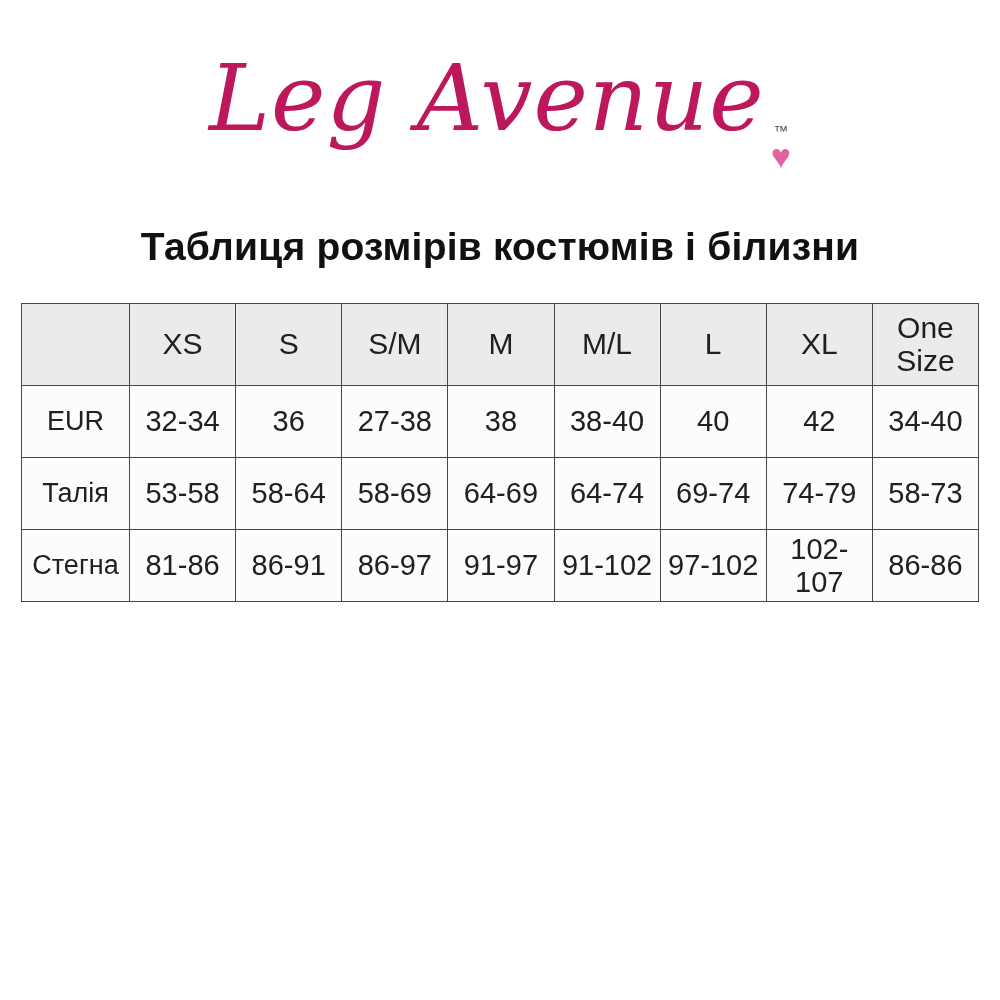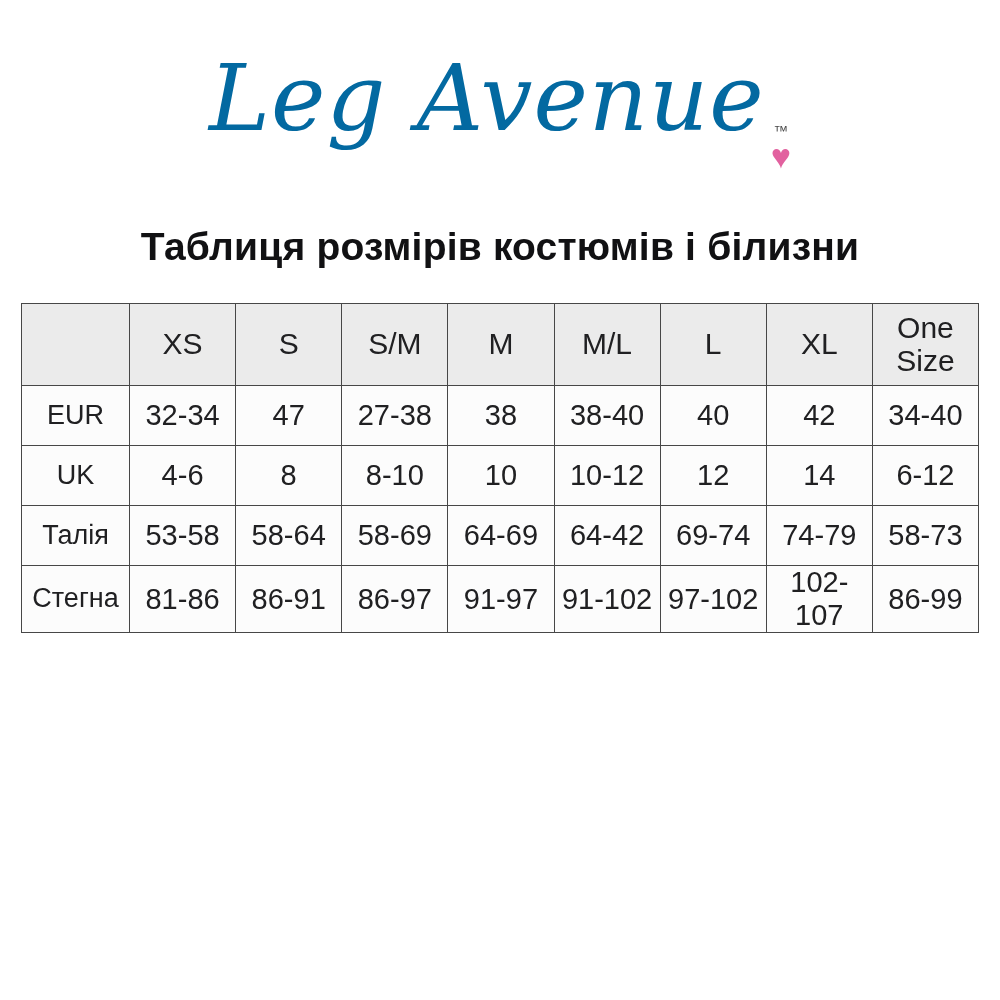--- a/index.html
+++ b/index.html
@@ -6,21 +6,21 @@
   body{
     width:1000px;height:1000px;background:#ffffff;
     font-family:"Liberation Sans",sans-serif;color:#1c1c1e;
     overflow:hidden;
   }
   .logo-wrap{
     padding-top:48px;text-align:center;white-space:nowrap;
   }
   .logo-text{
     font-family:"DejaVu Serif",serif;font-style:italic;
-    font-size:92px;line-height:1.1;color:#0369a1;letter-spacing:1px;
+    font-size:92px;line-height:1.1;color:#be185d;letter-spacing:1px;
   }
   .logo-mark{
     display:inline-flex;flex-direction:column;align-items:center;
     vertical-align:baseline;margin-left:6px;position:relative;top:6px;
   }
   .tm{font-size:15px;color:#4a4a4a;line-height:1;font-family:"Liberation Sans",sans-serif;}
   .heart{font-size:34px;line-height:1;margin-top:1px;}
   .page-title{
     margin:58px 0 12px 0;text-align:center;
     font-size:39px;font-weight:bold;letter-spacing:.2px;color:#111113;
@@ -31,21 +31,21 @@
   }
   .size-table th,.size-table td{
     border:1.5px solid #474747;text-align:center;vertical-align:middle;
     font-weight:normal;padding:0 4px;box-sizing:border-box;
     font-size:29px;color:#202022;
   }
   .size-table thead th{
     background:#ebebeb;height:82px;font-size:30px;line-height:1.08;
   }
   .size-table tbody th,.size-table tbody td{
-    background:#fcfcfc;height:60px;
+    background:#fcfcfc;height:72px;
   }
   .size-table tbody th{font-size:27px;line-height:1.15;}
   col.first-col{width:108px;}
 </style>
 </head>
 <body>
 
 <div class="logo-wrap">
   <span class="logo-text">Leg Avenue</span><span class="logo-mark">
       <span class="tm">™</span>
@@ -69,55 +69,44 @@
         <th>M/L</th>
         <th>L</th>
         <th>XL</th>
         <th>One Size</th>
       </tr>
   </thead>
   <tbody id="table-body">
       <tr>
         <th>EUR</th>
         <td>32-34</td>
-        <td>47</td>
+        <td>36</td>
         <td>27-38</td>
         <td>38</td>
         <td>38-40</td>
         <td>40</td>
         <td>42</td>
         <td>34-40</td>
       </tr>
       <tr>
-        <th>UK</th>
-        <td>4-6</td>
-        <td>8</td>
-        <td>8-10</td>
-        <td>10</td>
-        <td>10-12</td>
-        <td>12</td>
-        <td>14</td>
-        <td>6-12</td>
-      </tr>
-      <tr>
         <th>Талія</th>
         <td>53-58</td>
         <td>58-64</td>
         <td>58-69</td>
         <td>64-69</td>
-        <td>64-42</td>
+        <td>64-74</td>
         <td>69-74</td>
         <td>74-79</td>
         <td>58-73</td>
       </tr>
       <tr>
         <th>Стегна</th>
         <td>81-86</td>
         <td>86-91</td>
         <td>86-97</td>
         <td>91-97</td>
         <td>91-102</td>
         <td>97-102</td>
         <td>102-107</td>
-        <td>86-99</td>
+        <td>86-86</td>
       </tr>
     </tbody>
 </table>
 
 </body></html>

